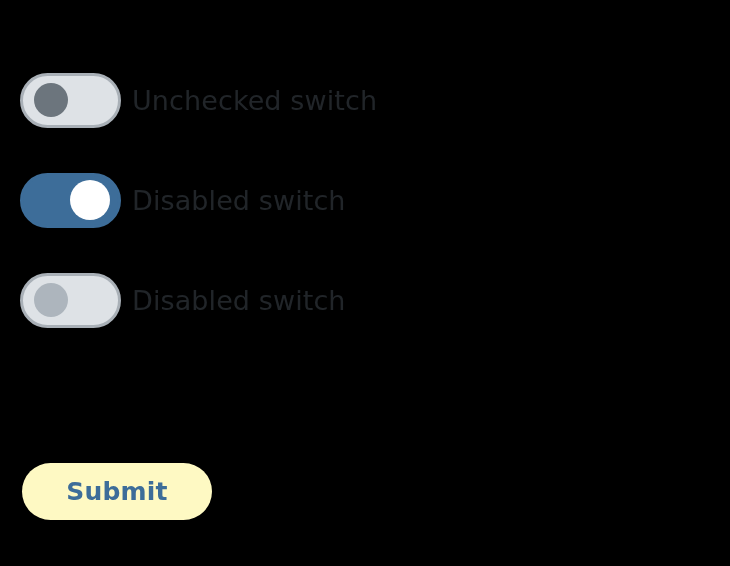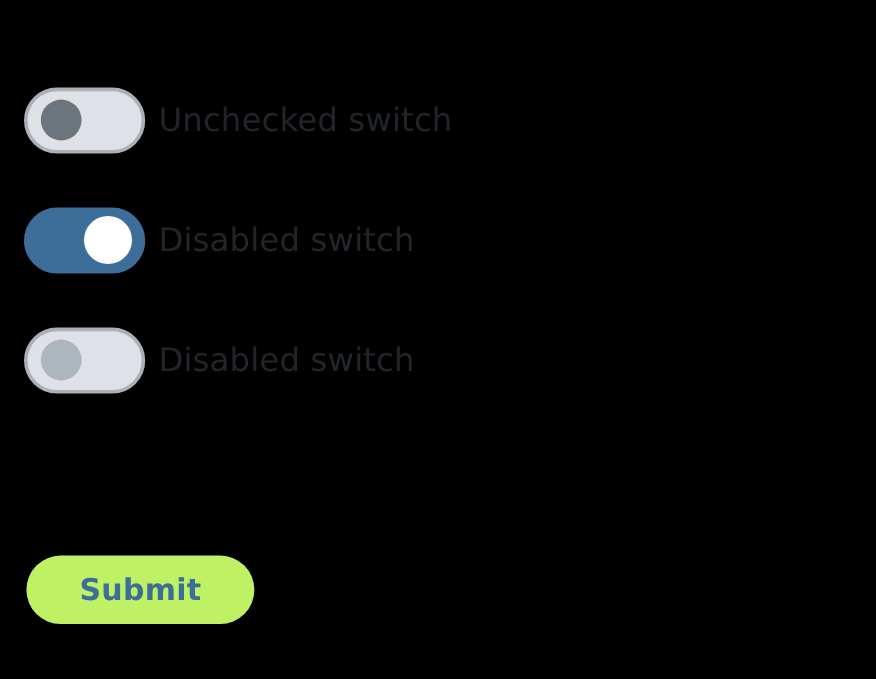--- a/index.html
+++ b/index.html
@@ -105,21 +105,21 @@
 
   
   .submit-button {
     position: absolute;
     left: 22px;
     top: 423px;
     width: 190px;
     height: 57px;
     border: none;
     border-radius: 30px;
-    background: #bef264;
+    background: #fef9c3;
     color: #3d6d99;
     font-family: "DejaVu Sans", "Liberation Sans", sans-serif;
     font-size: 25px;
     font-weight: bold;
     letter-spacing: 0.2px;
     cursor: pointer;
     padding: 0;
     text-align: center;
   }
 </style>

